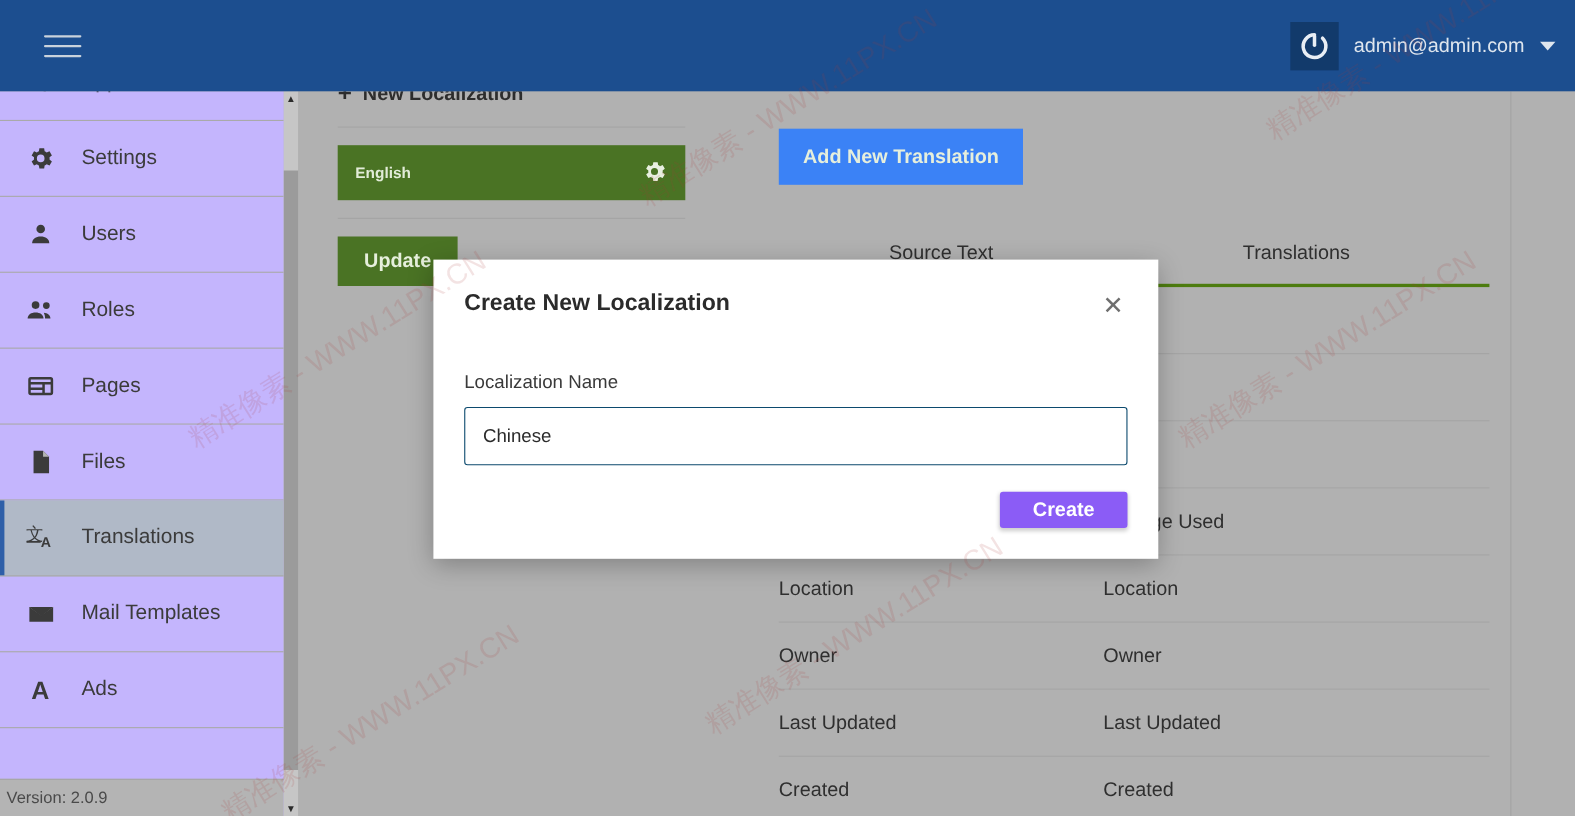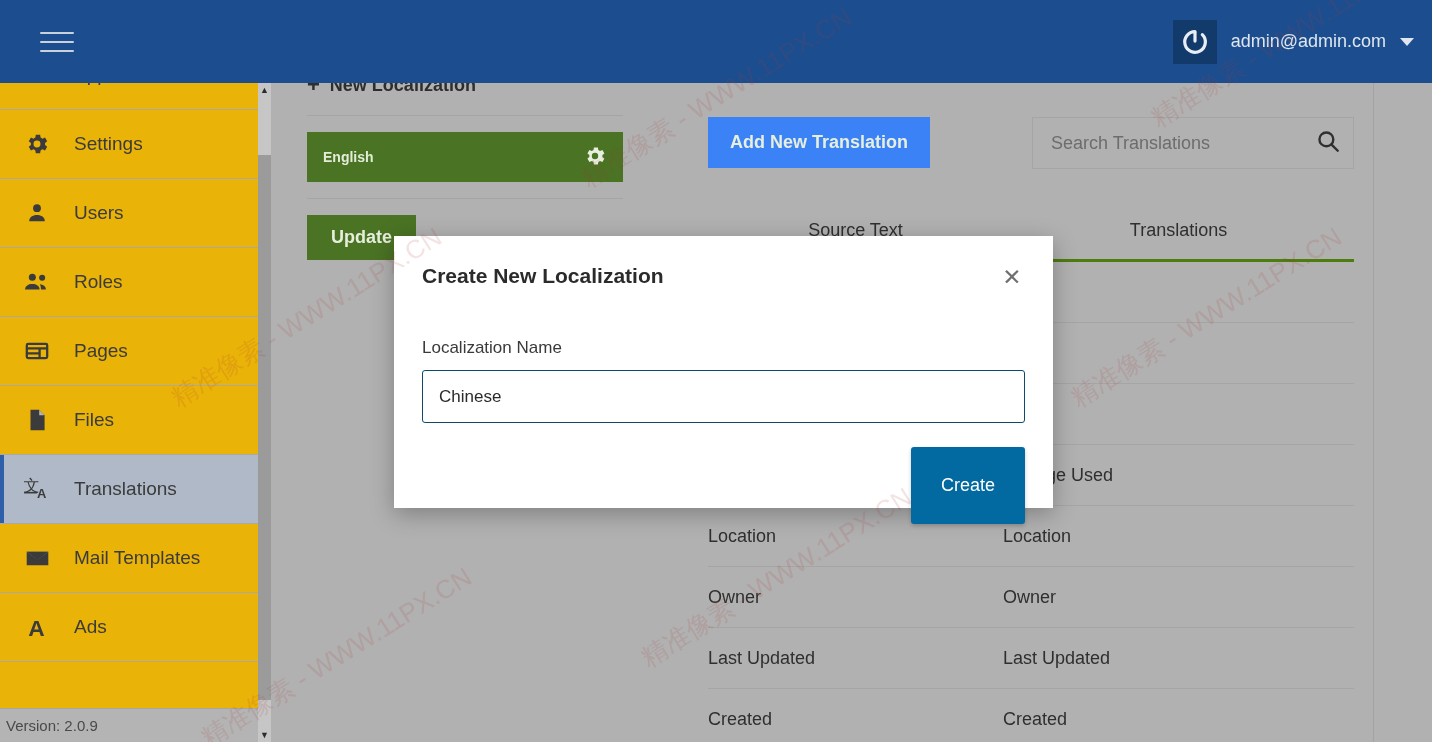--- a/index.html
+++ b/index.html
@@ -47,21 +47,21 @@
   .user-email { color: #dfe6ee; font-size: 18px; }
   .caret-down {
     width: 0; height: 0; border-left: 7px solid transparent;
     border-right: 7px solid transparent; border-top: 8px solid #dfe6ee;
   }
 
   
   .sidebar {
     position: absolute; top: 83px; left: 0;
     width: 258px; height: 659px;
-    background: #eab308;
+    background: #c4b5fd;
     overflow: hidden;
     z-index: 20;
   }
   .side-scroll { position: absolute; top: -42px; left: 0; width: 258px; }
   .side-item {
     position: relative;
     display: flex; align-items: center;
     height: 69px;
     padding-left: 20px;
     border-bottom: 1px solid #a9a9a9;
@@ -203,22 +203,22 @@
   .modal-actions {
     display: flex; align-items: center; justify-content: flex-end;
     gap: 12px; margin-top: 24px;
   }
   .btn-cancel {
     background: none; border: none; cursor: pointer;
     font-size: 18px; font-weight: 700; color: #2f2f2f;
     padding: 12px 18px;
   }
   .btn-create {
-    background: #0369a1; color: #ffffff; border: none; cursor: pointer;
-    font-size: 18px; font-weight: 400; padding: 28px 30px;
+    background: #8b5cf6; color: #ffffff; border: none; cursor: pointer;
+    font-size: 18px; font-weight: 700; padding: 6px 30px;
     border-radius: 3px;
     box-shadow: 0 2px 4px rgba(0,0,0,0.2);
   }
 
   
   .wm {
     position: absolute; inset: 0; z-index: 70; pointer-events: none;
     overflow: hidden;
   }
   .wm span {
@@ -378,29 +378,20 @@
             </svg>
           </span>
         </div>
         <div class="loc-divider2"></div>
         <button class="btn-update">Update</button>
       </div>
 
       <div class="tr-col">
         <div class="tr-toolbar">
           <button class="btn-add">Add New Translation</button>
-          <div class="search-wrap">
-            <input type="text" placeholder="Search Translations" style="">
-            <span>
-              <svg viewBox="0 0 24 24" width="26" height="26" fill="none" stroke="#2f2f2f" stroke-width="2.2" aria-hidden="true">
-                <circle cx="10.5" cy="10.5" r="6.4"></circle>
-                <line x1="15.3" y1="15.3" x2="21" y2="21" stroke-linecap="round"></line>
-              </svg>
-            </span>
-          </div>
         </div>
 
         <div class="tr-table">
           <div class="tr-row head">
             <div class="tr-cell src">Source Text</div>
             <div class="tr-cell dst">Translations</div>
           </div>
           <div class="tr-row">
             <div class="tr-cell src">Name</div>
             <div class="tr-cell dst">Name</div>

